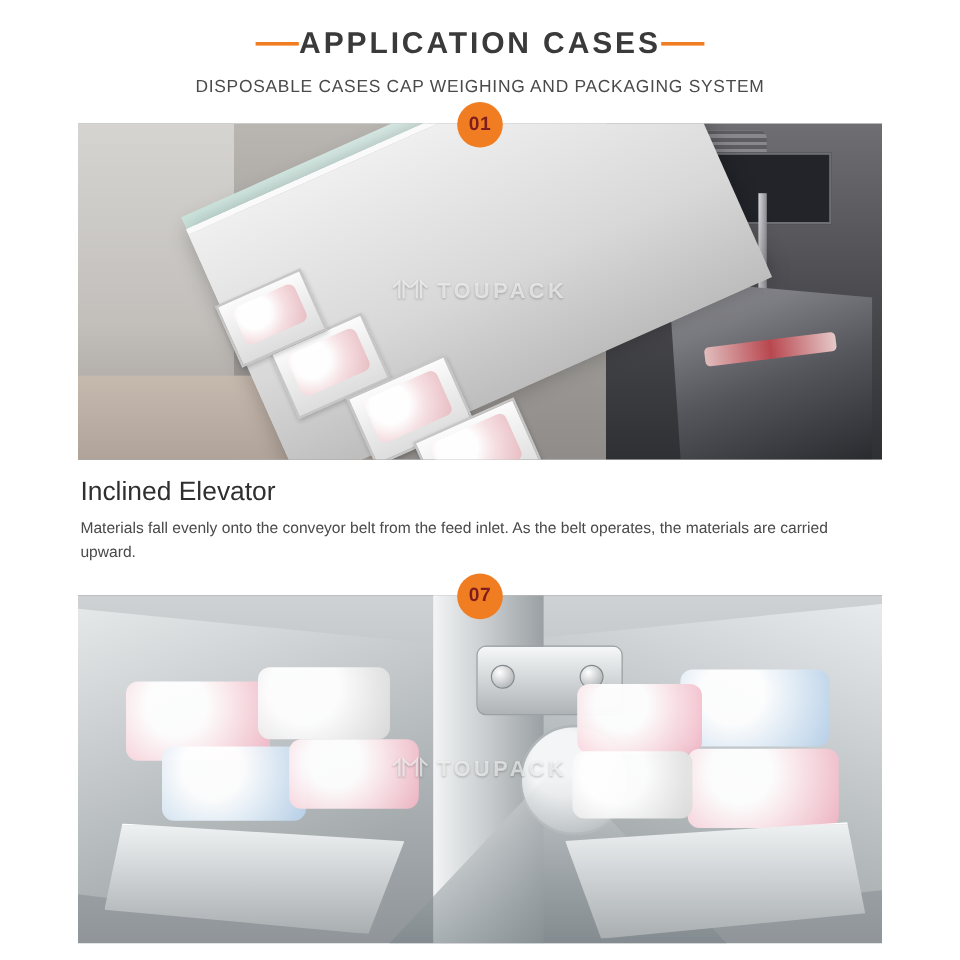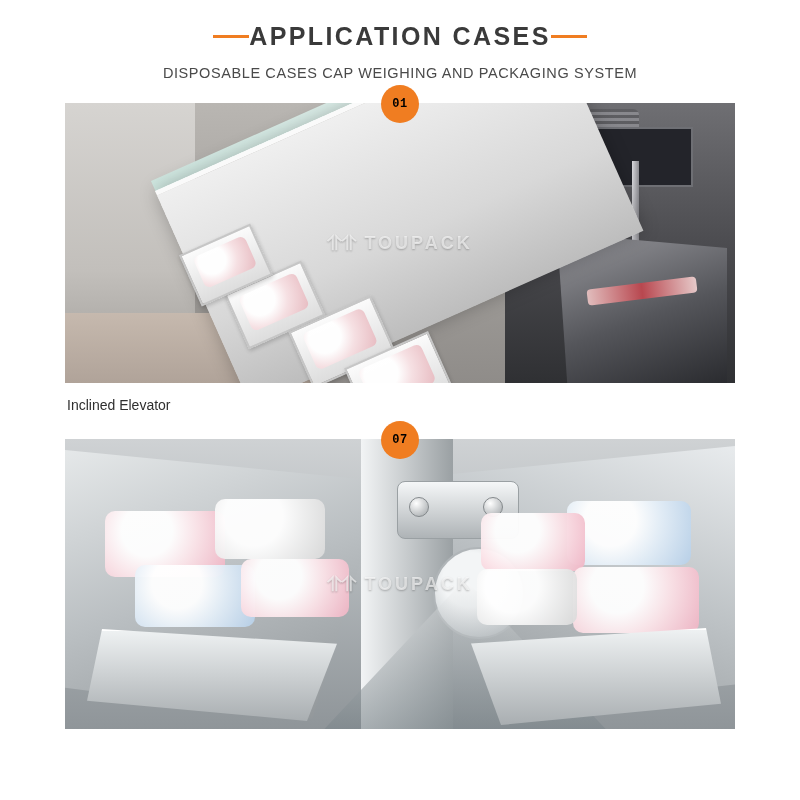--- a/index.html
+++ b/index.html
@@ -61,29 +61,28 @@
 
   .badge {
     position: absolute;
     top: -18px;
     left: 50%;
     transform: translateX(-50%);
     width: 38px;
     height: 38px;
     border-radius: 50%;
     background: #f07d21;
-    color: #000000;
-    font-size: 12px;
+    color: #7f1d1d;
+    font-size: 16px;
     font-weight: bold;
     display: flex;
     align-items: center;
     justify-content: center;
     z-index: 5;
     letter-spacing: 0.5px;
-    font-family: Liberation Mono, monospace;
   }
 
   .photo {
     position: relative;
     width: 670px;
     height: 280px;
     overflow: hidden;
     background: #8d8d8d;
   }
   .photo-2 { height: 290px; }
@@ -106,21 +105,21 @@
   }
   .watermark .wm-mark {
     font-size: 20px;
     letter-spacing: 0;
   }
 
   .caption-block {
     padding: 14px 2px 0 2px;
   }
   .caption-title {
-    font-size: 14px;
+    font-size: 22px;
     color: #2f2f2f;
     margin-bottom: 7px;
   }
   .caption-text {
     font-size: 13px;
     line-height: 1.55;
     color: #4a4a4a;
     max-width: 640px;
   }
 
@@ -342,20 +341,21 @@
       <div class="p1-caps" style="left:132px; top:142px; width:56px; height:34px; transform:rotate(-24deg);"></div>
 
       <div class="watermark">
         <span class="wm-mark">⥣⥣</span>
         <span>TOUPACK</span>
       </div>
     </div>
 
     <div class="caption-block">
       <div class="caption-title">Inclined Elevator</div>
+      <div class="caption-text">Materials fall evenly onto the conveyor belt from the feed inlet. As the belt operates, the materials are carried upward.</div>
     </div>
   </div>
 
   <div class="section section-2">
     <div class="badge">07</div>
 
     <div class="photo photo-2">
       <div class="p2-bg"></div>
       <div class="p2-hopper-left"></div>
       <div class="p2-hopper-right"></div>

